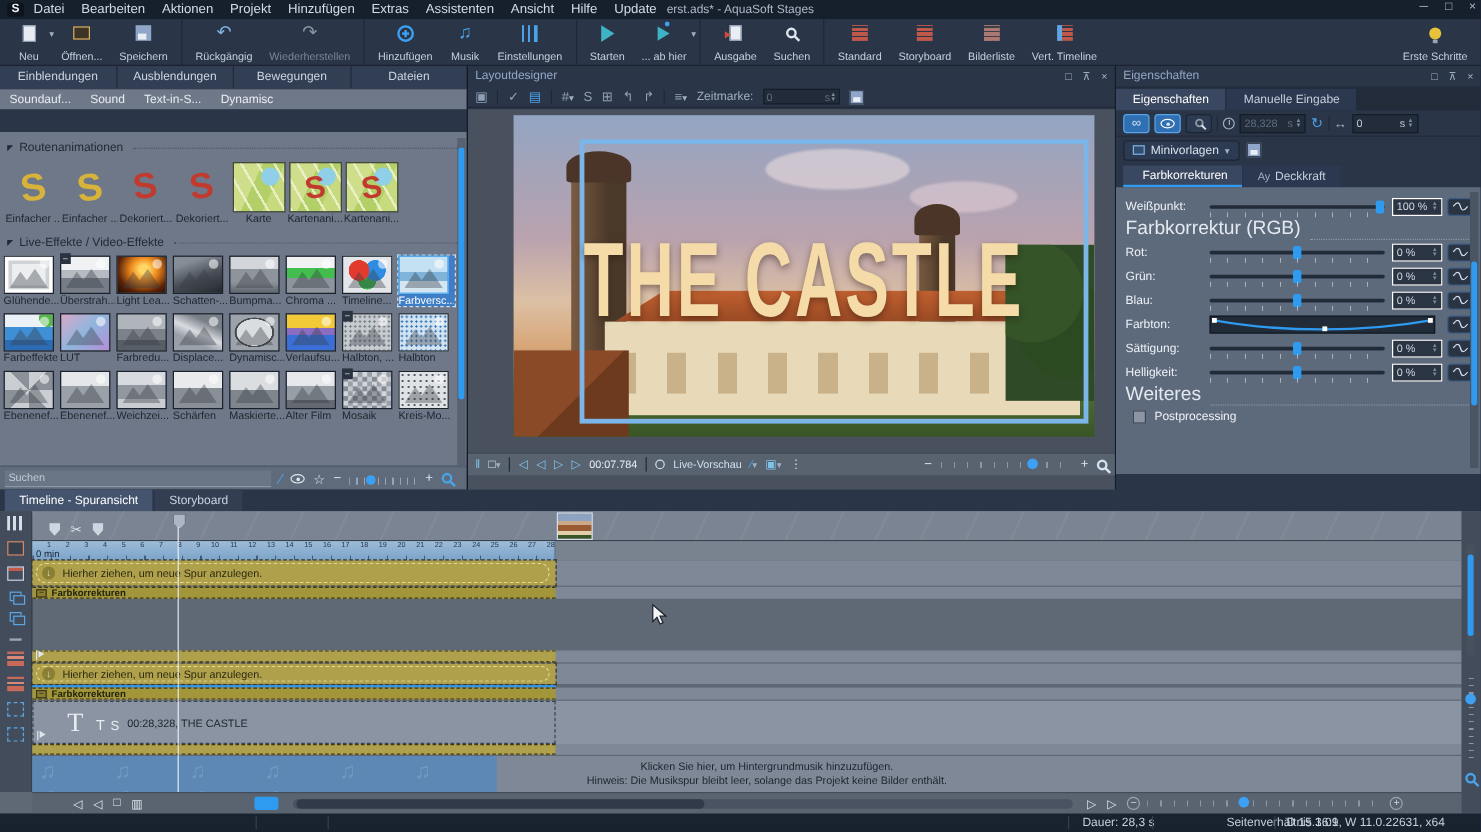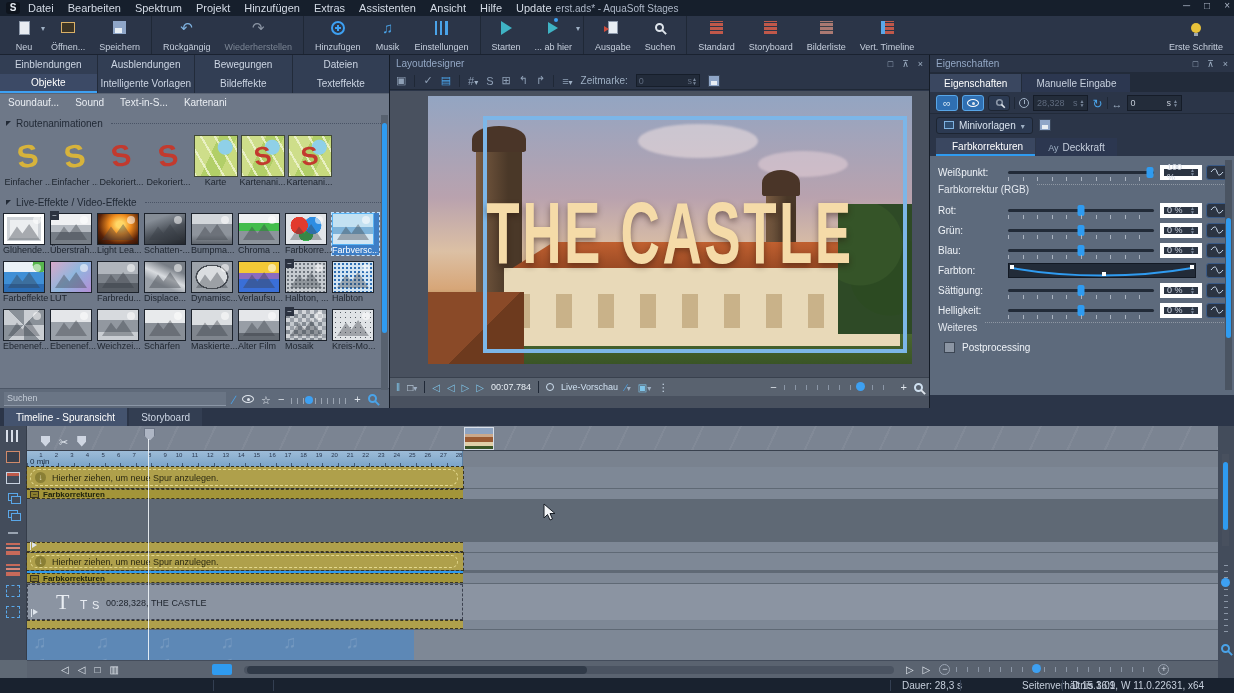--- a/index.html
+++ b/index.html
@@ -141,23 +141,23 @@
 .diskic::after{content:"";position:absolute;left:2px;bottom:1px;width:6px;height:4px;background:#e8eef4}
 .psubtabs{display:flex;gap:1px;height:20px;background:#2b3548;padding:2px 6px 0}
 .pstab{padding:0 12px;background:#2c3750;color:#c6cfdd;font-size:10px;display:flex;align-items:center;gap:4px}
 .pstab.on{background:#3a4760;color:#fff;border-bottom:2px solid #2f9bf0}
 .pcontent{position:absolute;left:0;top:101px;width:304px;height:239px;background:#5d6a7c;padding:6px 6px 0 8px;overflow:hidden}
 .prow{display:flex;align-items:center;height:20px;position:relative}
 .plbl{width:64px;font-size:10px;color:#eef2f7}
 .psl{position:relative;flex:1;height:3px;background:#222b38;border-radius:2px;margin:0 6px}
 .psl::after{content:"";position:absolute;left:0;right:0;top:6px;height:4px;background:repeating-linear-gradient(90deg,#a9b2bf 0 1px,transparent 1px 10%)}
 .phd{position:absolute;top:-4px;width:7px;height:11px;background:#2f9bf0;border-radius:2px;transform:translateX(-50%)}
-.pval{width:42px;height:15px;background:#2b3442;border:4px solid #ffffff;color:#cfd6e2;font-size:9px;display:flex;align-items:center;padding:0 3px;justify-content:space-between}
+.pval{width:42px;height:15px;background:#2b3442;border:1px solid #ffffff;color:#cfd6e2;font-size:9px;display:flex;align-items:center;padding:0 3px;justify-content:space-between}
 .pcurve{width:22px;height:15px;background:#2b3442;border:1px solid #3a5a86;border-radius:3px;margin-left:4px;display:flex;align-items:center;justify-content:center}
-.psec{display:flex;align-items:flex-start;font-size:10px;color:#e4e9f0;height:16px;margin-top:2px}
+.psec{display:flex;align-items:flex-end;font-size:16px;color:#e4e9f0;height:16px;margin-top:2px}
 .psec .dots{flex:1;border-bottom:1px dotted rgba(255,255,255,.3);margin-left:8px}
 .curvebox{flex:1;height:15px;background:#222b38;border:1px solid #121924;position:relative;margin:0 6px}
 .chkrow{display:flex;align-items:center;height:19px;margin-left:6px;font-size:10px;color:#eef2f7}
 .cbx{width:11px;height:11px;background:#8b95a3;border:1px solid #3c4654;margin-right:7px}
 .pscroll{position:absolute;right:2px;top:105px;width:7px;height:230px;background:#4a5462}
 .pscroll .th{position:absolute;left:1px;right:1px;top:58px;height:120px;background:#2f9bf0;border-radius:3px}
 
 .tltabs{position:absolute;left:0;top:408px;width:1234px;height:18px;background:#2b3548;display:flex;gap:2px;padding-left:4px}
 .tltab{padding:2px 12px;font-size:10px;color:#ccd5e3;background:#333e52;display:flex;align-items:center}
 .tltab.on{background:#44536e;color:#fff}
@@ -233,21 +233,21 @@
 </head>
 <body>
 
 <div id="app">
 
   <div class="titlebar">
     <div class="logo">S</div>
     <div class="menus">
       <span class="mi">Datei</span>
         <span class="mi">Bearbeiten</span>
-        <span class="mi">Spektrum</span>
+        <span class="mi">Aktionen</span>
         <span class="mi">Projekt</span>
         <span class="mi">Hinzufügen</span>
         <span class="mi">Extras</span>
         <span class="mi">Assistenten</span>
         <span class="mi">Ansicht</span>
         <span class="mi">Hilfe</span>
         <span class="mi">Update</span>
     </div>
     <span class="wtitle">erst.ads* - AquaSoft Stages</span>
     <div class="winbtns">
@@ -385,39 +385,25 @@
       <div class="ltab ">
           <span>Ausblendungen</span>
         </div>
       <div class="ltab ">
           <span>Bewegungen</span>
         </div>
       <div class="ltab ">
           <span>Dateien</span>
         </div>
     </div>
-    <div class="ltabrow">
-      <div class="ltab on">
-          <span>Objekte</span>
-        </div>
-      <div class="ltab ">
-          <span>Intelligente Vorlagen</span>
-        </div>
-      <div class="ltab ">
-          <span>Bildeffekte</span>
-        </div>
-      <div class="ltab ">
-          <span>Texteffekte</span>
-        </div>
-    </div>
     <div class="lsub">
       <span>Soundauf...</span>
       <span>Sound</span>
       <span>Text-in-S...</span>
-      <span>Kartenani</span>
+      <span>Dynamisc</span>
     </div>
     <div class="lcontent">
       <div class="sech">
         <span class="tri"></span>
         <span>Routenanimationen</span>
           <span class="dots"></span>
       </div>
       <div class="rlist">
         <div class="rtile">
           <div class="ricon r-sy"></div>
@@ -473,21 +459,21 @@
         <div class="tile ">
           <div class="thumb" style="background:linear-gradient(180deg,#d2d6da 0 35%,#8e949c 35% 70%,#5f656d)"></div>
           <div class="tlabel">Bumpma...</div>
         </div>
         <div class="tile ">
           <div class="thumb" style="background:linear-gradient(180deg,#eff1f3 0 30%,#43bd4d 30% 58%,#8d949c 58%)"></div>
           <div class="tlabel">Chroma ...</div>
         </div>
         <div class="tile ">
           <div class="thumb" style="background:radial-gradient(circle at 33% 38%,#e23b2e 0 26%,rgba(0,0,0,0) 27%),radial-gradient(circle at 67% 38%,#2e8de2 0 26%,rgba(0,0,0,0) 27%),radial-gradient(circle at 50% 66%,#37b34a 0 26%,rgba(0,0,0,0) 27%),#e2e5e9"></div>
-          <div class="tlabel">Farbkorre...</div>
+          <div class="tlabel">Timeline...</div>
         </div>
         <div class="tile sel">
           <div class="thumb" style="background:linear-gradient(180deg,#c3e1f2 0 42%,#7fb3d9 42% 68%,#d3e6f2 68%)"></div>
           <div class="tlabel">Farbversc...</div>
         </div>
         <div class="tile ">
           <div class="thumb" style="background:radial-gradient(circle at 90% 10%,#56b64c 0 16%,rgba(0,0,0,0) 17%),linear-gradient(180deg,#eaf1f7 0 35%,#3f8fd6 35% 72%,#2b6cb4 72%)"></div>
           <div class="tlabel">Farbeffekte</div>
         </div>
         <div class="tile ">
@@ -965,20 +951,24 @@
           <span class="scurve" style="position:absolute;left:64px;top:10px"></span>
           <span class="cliptxt" style="position:absolute;left:78px;top:13px">00:28,328, THE CASTLE</span>
           <span class="cflag"></span>
         </div>
       </div>
       <div class="trow rowgray" style="top:194px;height:9px">
         <div class="fill bandfill"></div>
       </div>
       <div class="trow musicrow" style="top:204px;height:30px">
         <div class="musicblue"></div>
+        <div class="musictxt">
+          <div>Klicken Sie hier, um Hintergrundmusik hinzuzufügen.</div>
+          <div>Hinweis: Die Musikspur bleibt leer, solange das Projekt keine Bilder enthält.</div>
+        </div>
       </div>
 
       <div class="phline"></div>
 
       <div class="tlctrl">
         <span style="width:34px"></span>
         <span class="gi">◁</span>
         <span class="gi">◁</span>
         <span class="gi">□</span>
         <span class="gi">▥</span>

